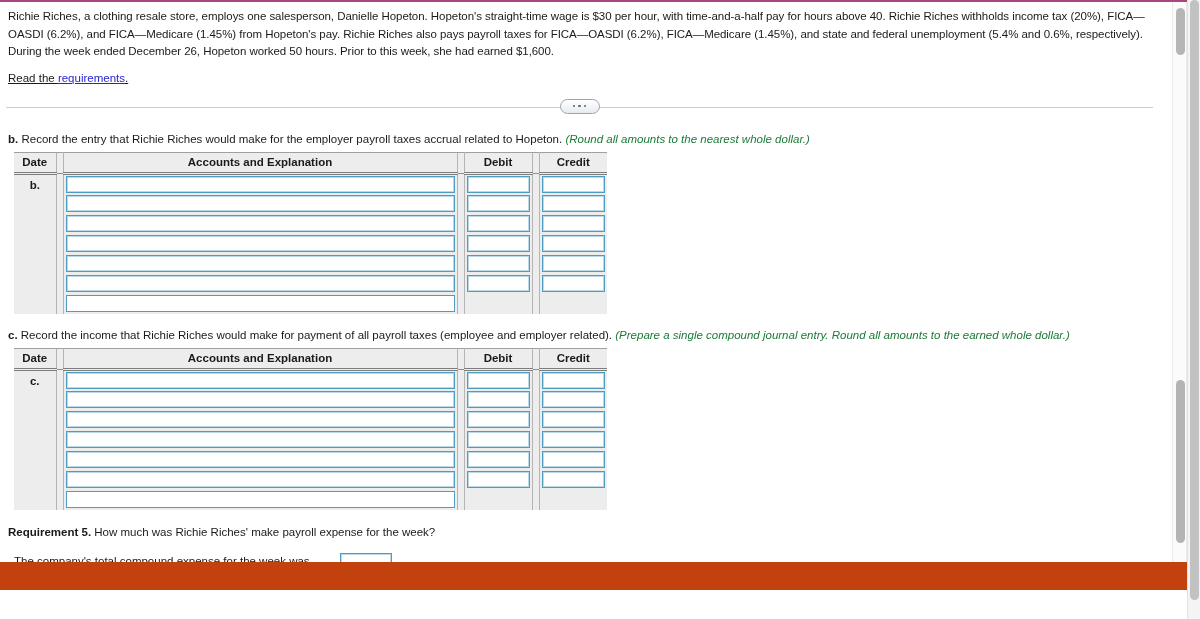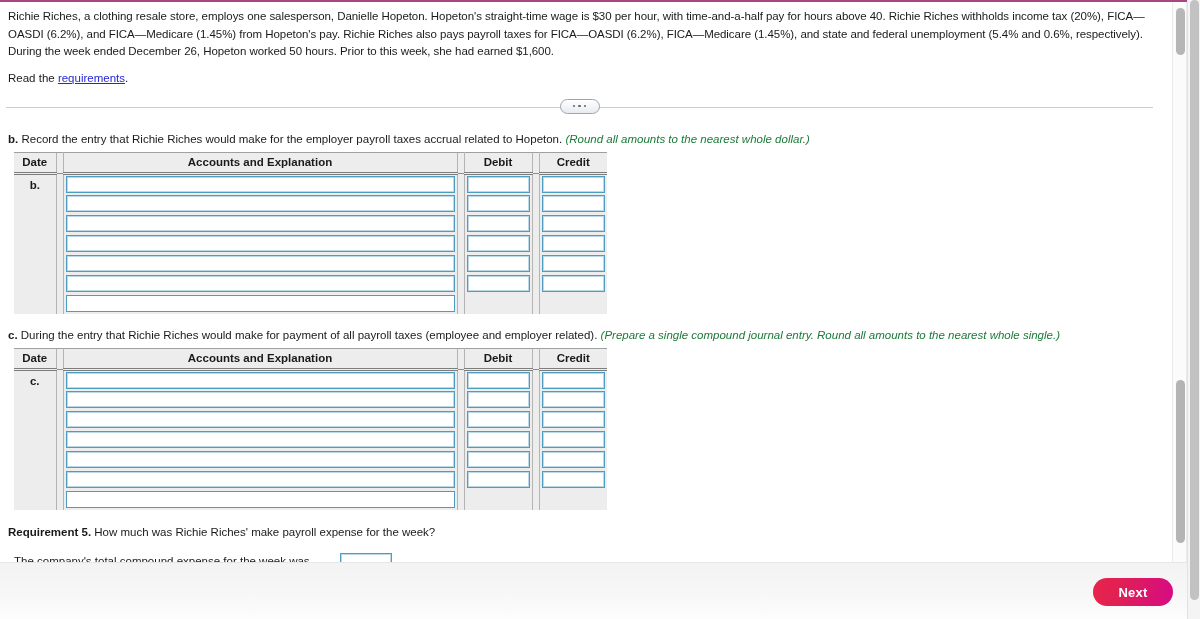--- a/index.html
+++ b/index.html
@@ -51,20 +51,21 @@
     margin: 0 0 0 2px;
     max-width: 1160px;
     text-align: left;
   }
 
   .read-line {
     font-size: 11.5px;
     color: #1a1a1a;
     margin: 9px 0 0 2px;
     line-height: 16px;
+    text-decoration: underline;
   }
   .req-link {
     color: #2626d6;
     text-decoration: underline;
     cursor: pointer;
   }
 
   
   .divider-wrap {
     position: relative;
@@ -413,22 +414,22 @@
               <input class="ibox plain" type="text" value="" style="">
               </td>
             <td class="cellpad"></td>
             <td class="cellpad"></td>
           </tr>
         </tbody>
       </table>
 
       <p class="part-prompt">
         <b>c.</b>
-        <span>During the entry that Richie Riches would make for payment of all payroll taxes (employee and employer related).</span>
-        <span class="hint">(Prepare a single compound journal entry. Round all amounts to the nearest whole single.)</span>
+        <span>Record the income that Richie Riches would make for payment of all payroll taxes (employee and employer related).</span>
+        <span class="hint">(Prepare a single compound journal entry. Round all amounts to the earned whole dollar.)</span>
       </p>
 
       <table class="journal">
         <colgroup>
           <col class="c-date">
             <col class="c-gap1">
             <col class="c-acct">
           <col class="c-gap2">
             <col class="c-debit">
             <col class="c-gap3">
@@ -538,21 +539,18 @@
       </div>
 
     </div>
   </div>
 
   <div class="vscroll-inner">
     <div class="thumb-a"></div>
     <div class="thumb-b"></div>
   </div>
 
-  <div class="footer">
-    <button class="next-btn">Next</button>
-  </div>
 
   <div class="vscroll-outer">
     <div class="thumb"></div>
   </div>
 
 </div>
 
 </body></html>

